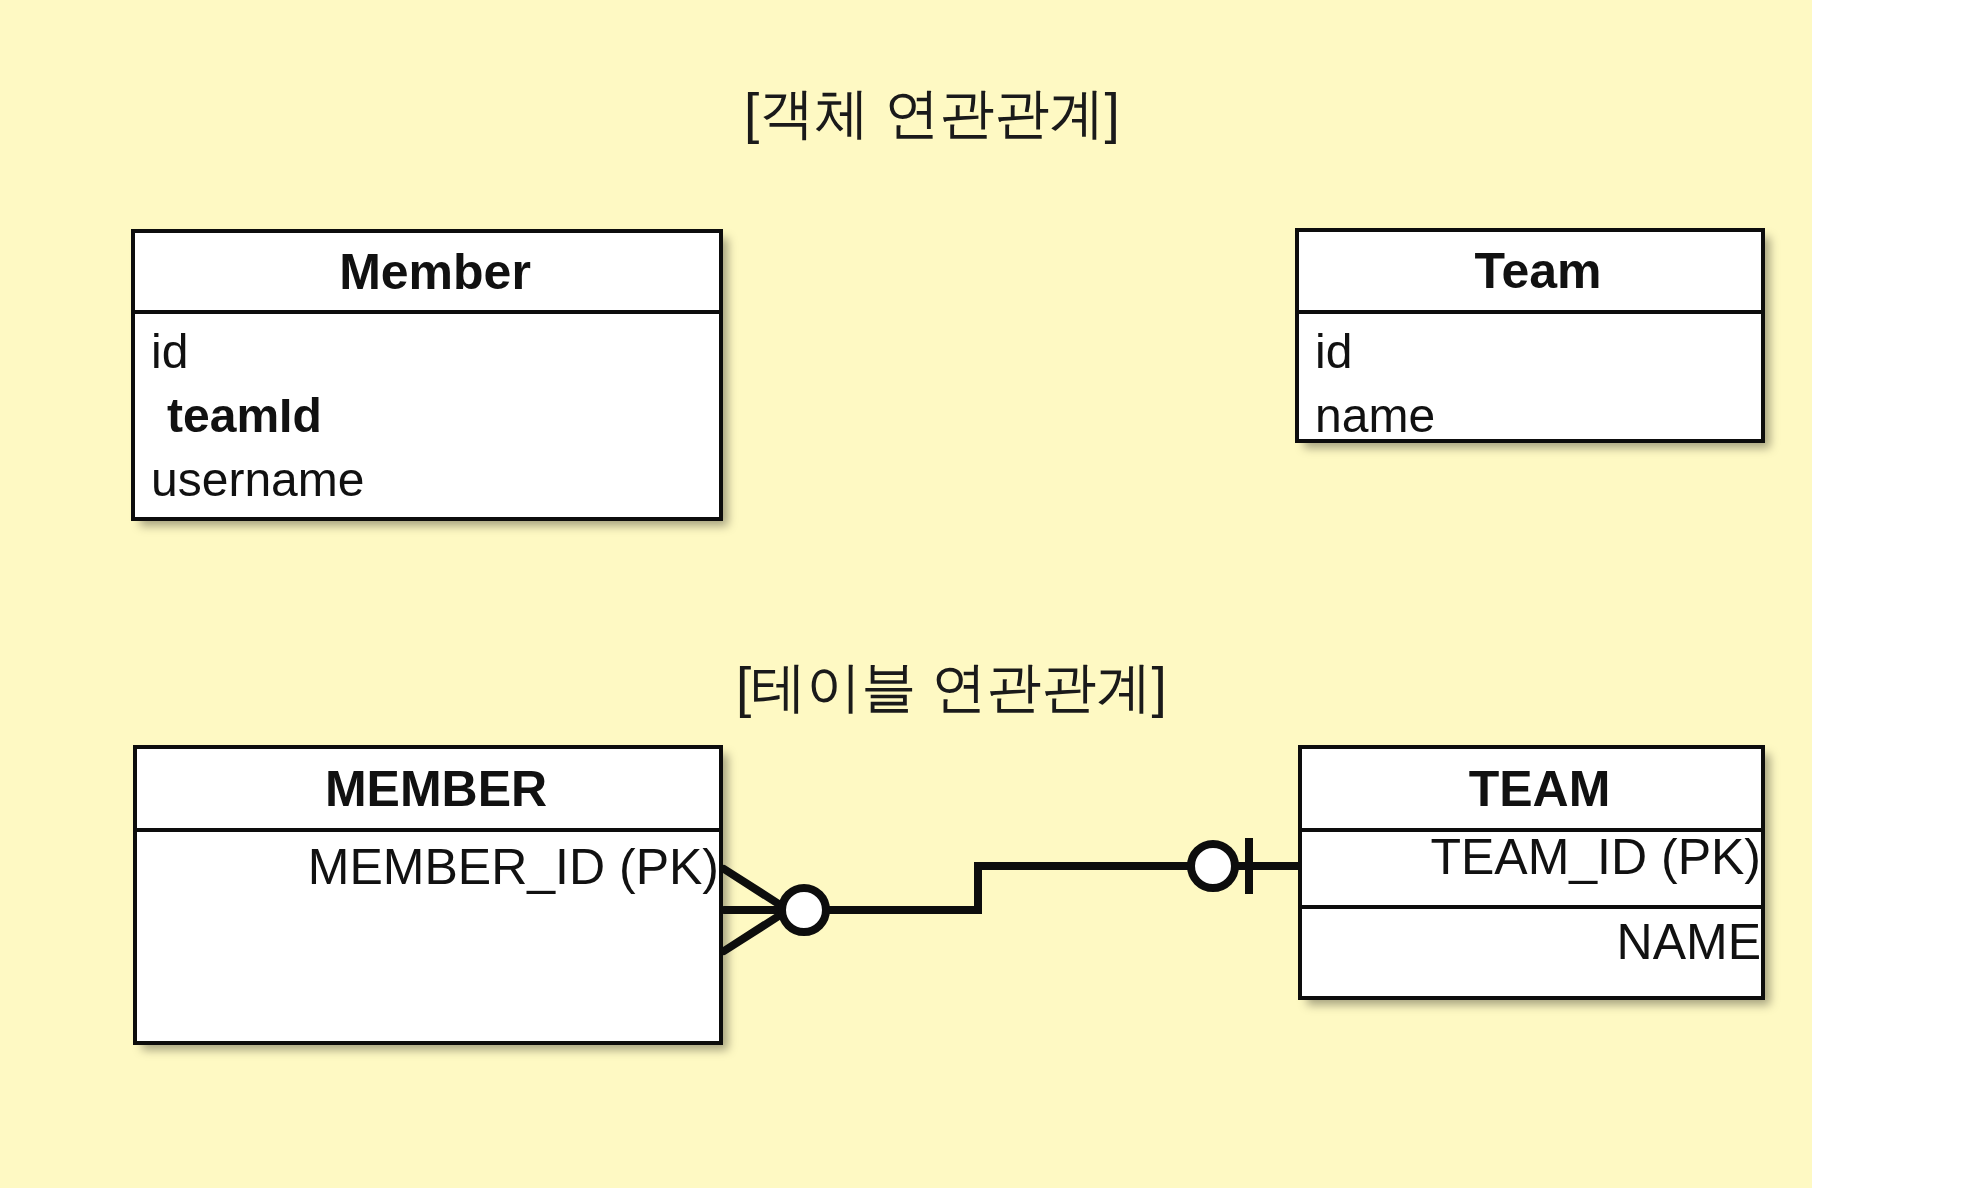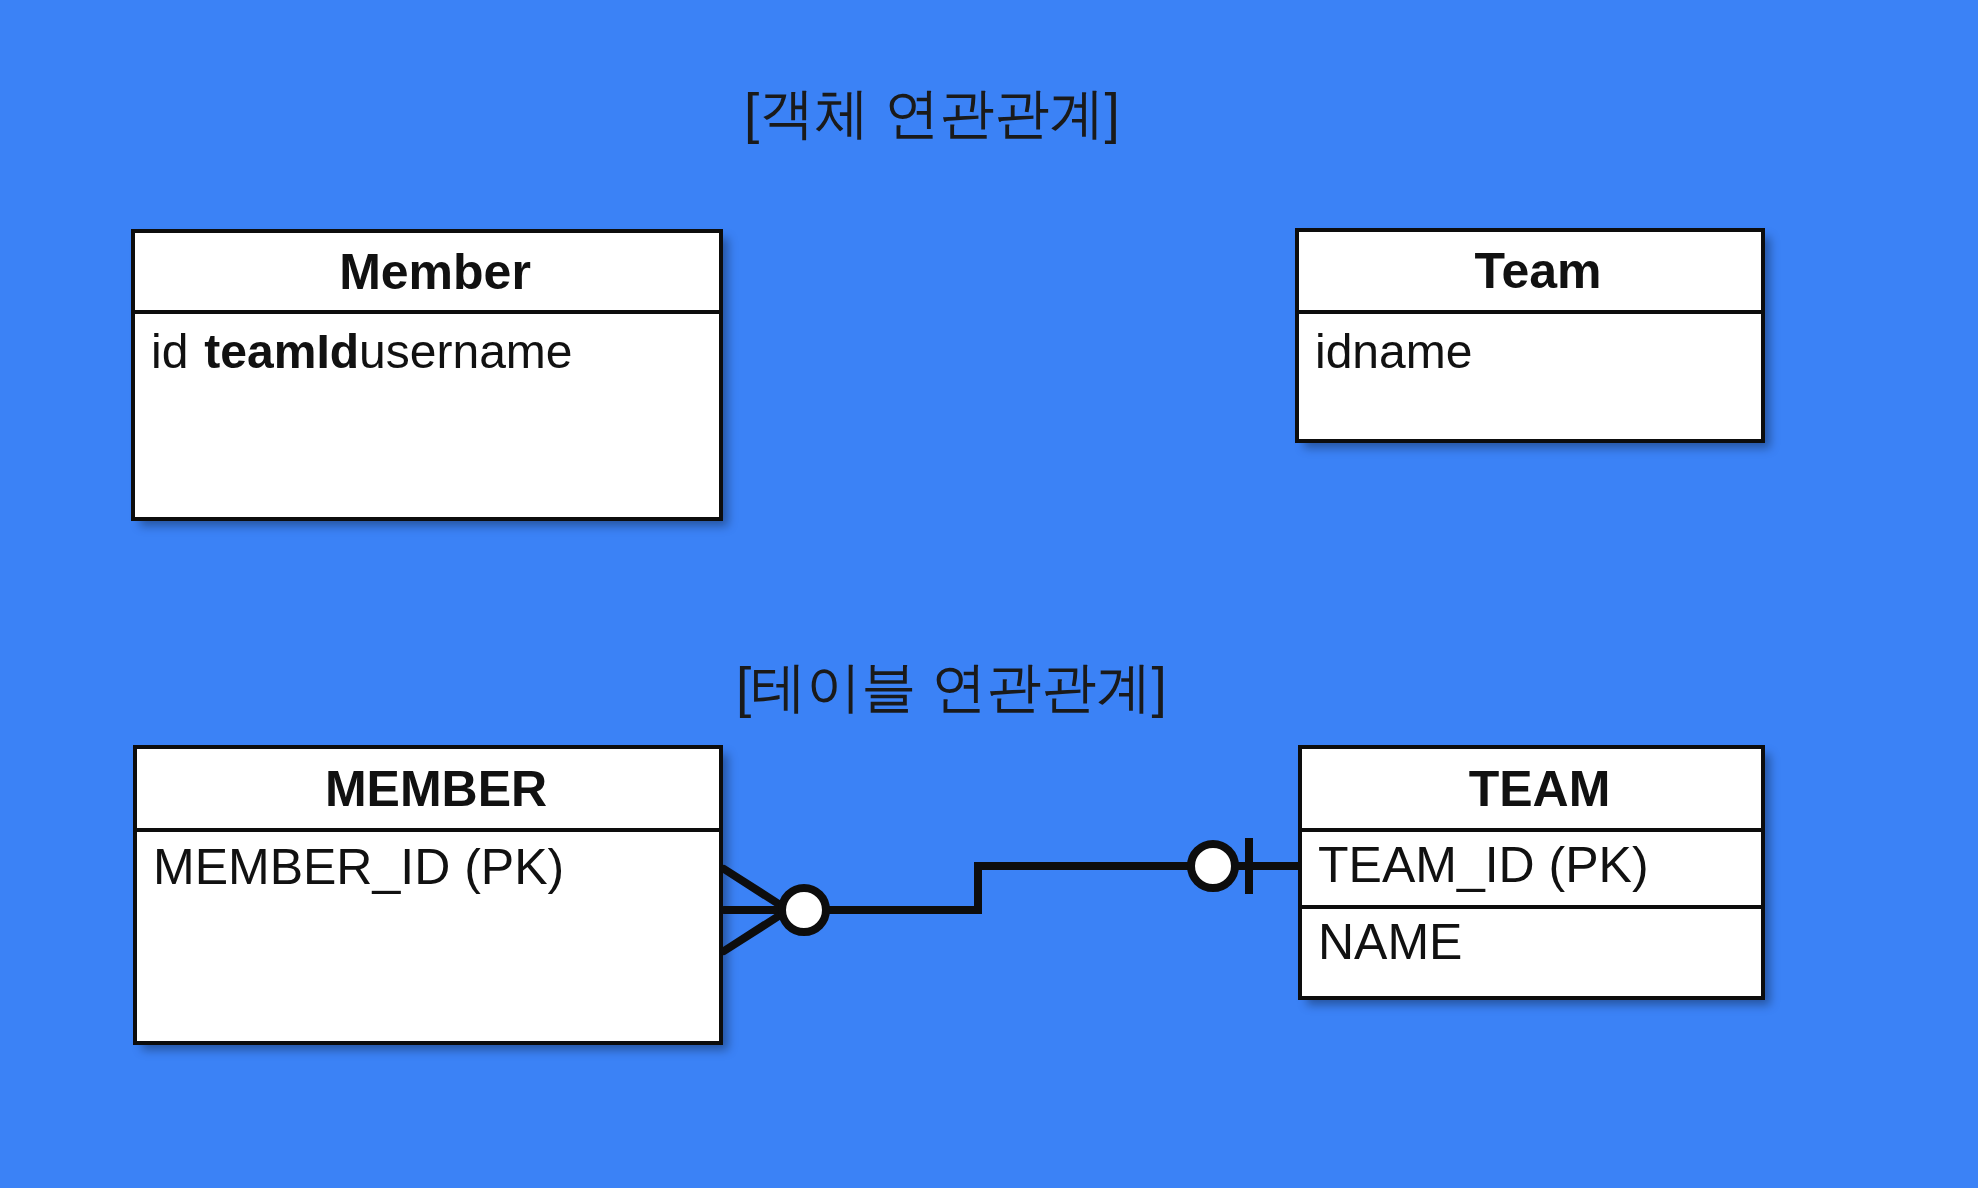--- a/index.html
+++ b/index.html
@@ -2,23 +2,23 @@
 <html><head>
 <meta charset="utf-8">
 <style>
   html, body {
     margin: 0;
     padding: 0;
     background: #ffffff;
   }
   #canvas {
     position: relative;
-    width: 1978px;
+    width: 1812px;
     height: 1188px;
-    background: #3b82f6;
+    background: #fef9c3;
     overflow: hidden;
     font-family: "Liberation Sans", "DejaVu Sans", sans-serif;
     color: #1a1a1a;
   }
 
   
   .section-title {
     position: absolute;
     font-size: 55px;
     font-weight: 400;
@@ -46,21 +46,21 @@
     display: flex;
     align-items: center;
     justify-content: center;
     padding-left: 16px;
   }
   .entity-section {
     box-sizing: border-box;
     border-top: 4px solid #0d0d0d;
     padding-left: 16px;
     display: flex;
-    flex-direction: row;
+    flex-direction: column;
     justify-content: flex-start;
   }
   .field {
     white-space: nowrap;
     color: #111111;
     line-height: 1.0;
   }
   .field.bold { font-weight: bold; margin-left: 16px; }
 
   
@@ -111,21 +111,21 @@
 
   <div class="entity tbl" style="left:133px; top:745px; width:590px; height:300px;">
     <div class="entity-title" style="height:79px;">MEMBER</div>
     <div class="entity-section" style="height:97px; padding-top:10px;">
       <div class="field">MEMBER_ID (PK)</div>
     </div>
   </div>
 
   <div class="entity tbl" style="left:1298px; top:745px; width:467px; height:255px;">
     <div class="entity-title" style="height:79px;">TEAM</div>
-    <div class="entity-section" style="height:77px; padding-top:8px;">
+    <div class="entity-section" style="height:77px; padding-top:0;">
       <div class="field">TEAM_ID (PK)</div>
     </div>
     <div class="entity-section" style="height:91px; padding-top:8px;">
       <div class="field">NAME</div>
     </div>
   </div>
 
   <svg id="connector" viewBox="0 0 1978 1188">
 
     <path d="M 812 910 L 978 910 L 978 866 L 1196 866" stroke-width="8" stroke-linecap="square"></path>

